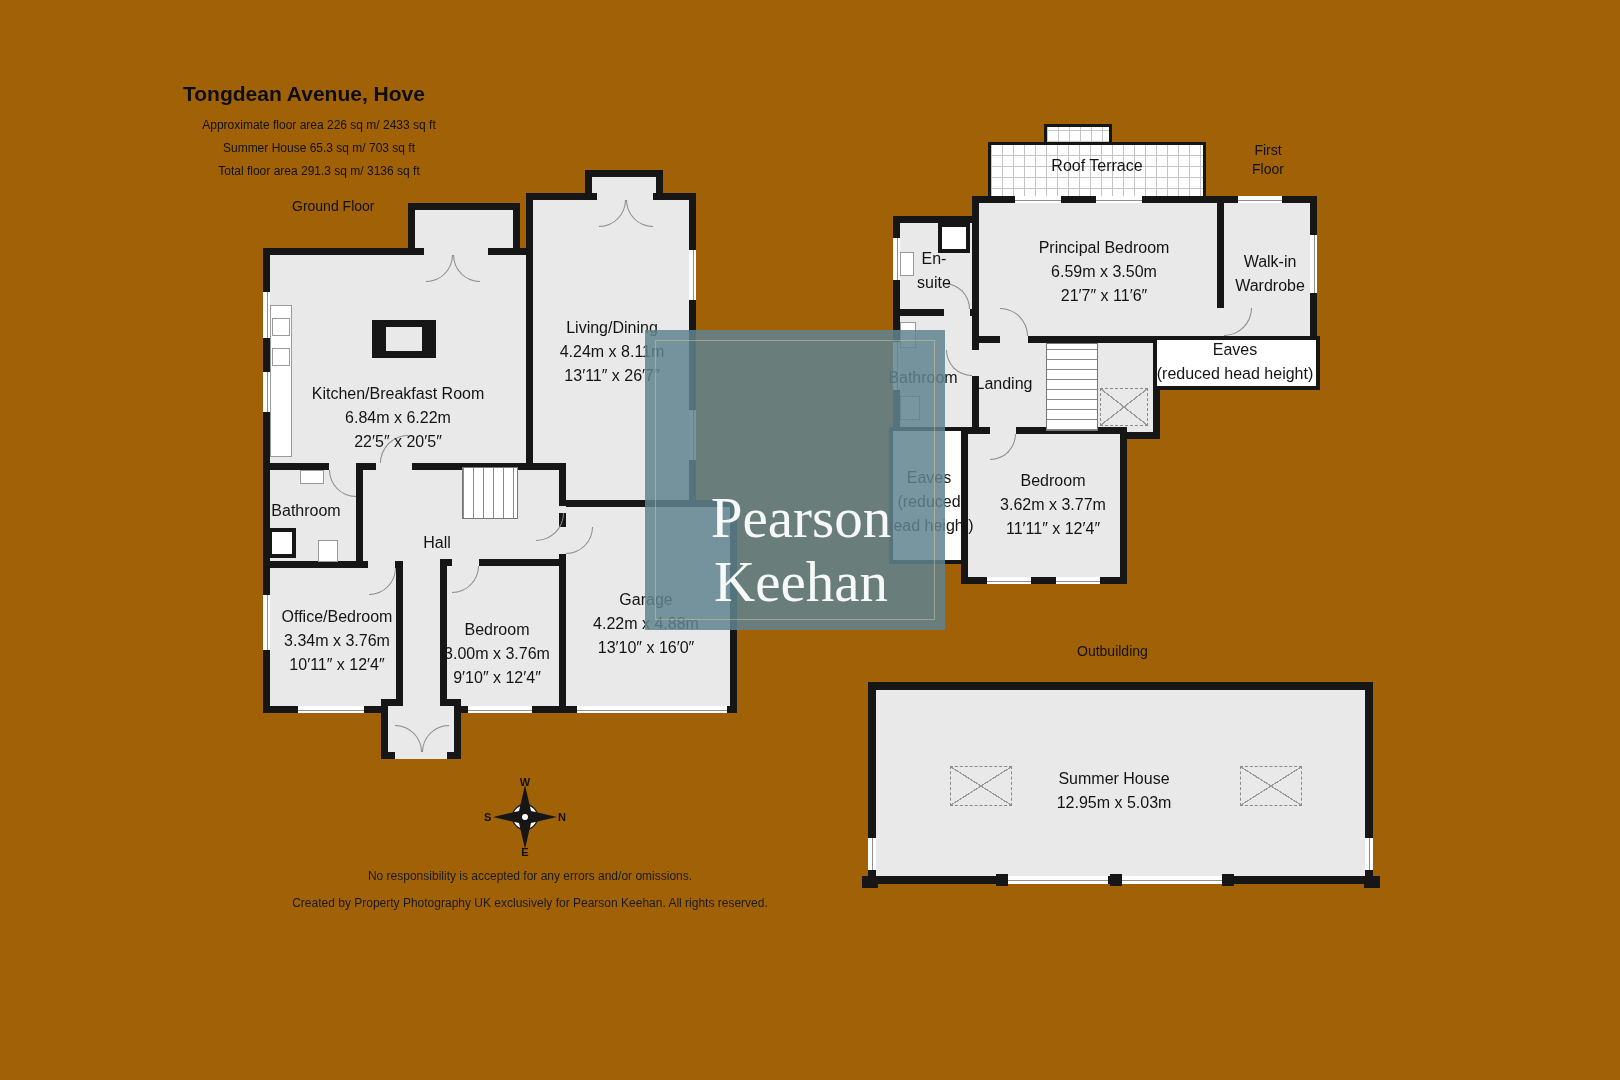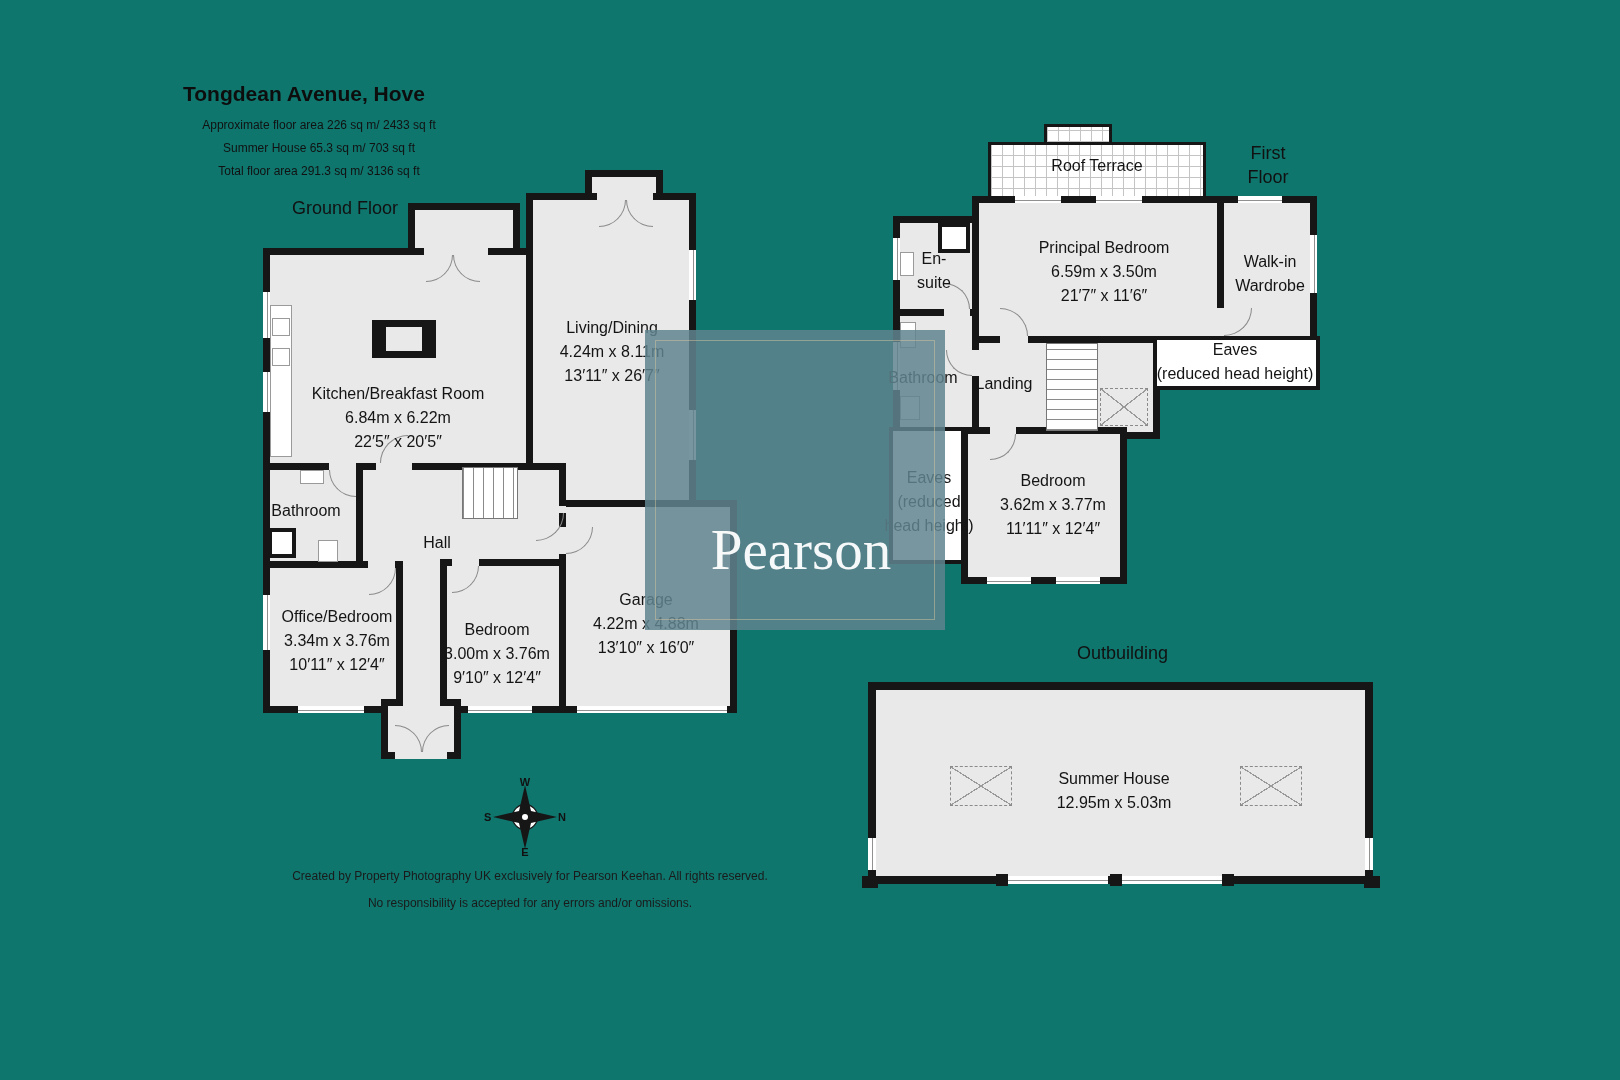--- a/index.html
+++ b/index.html
@@ -1,16 +1,16 @@
 <!DOCTYPE html>
 <html><head>
 <meta charset="utf-8">
 <style>
   html,body{margin:0;padding:0;background:#fff;}
-  .page{position:relative;width:1620px;height:1080px;background:#0f766e;overflow:hidden;
+  .page{position:relative;width:1620px;height:1080px;background:#a16207;overflow:hidden;
         font-family:"Liberation Sans","DejaVu Sans",sans-serif;color:#141414;}
 
   
   .room{position:absolute;box-sizing:border-box;background:#e9e9e9;border:7px solid #161616;z-index:10;}
   .thin{border-width:4px;}
   .whitefill{background:#fff;}
   .gap{position:absolute;background:#e9e9e9;z-index:12;}
   .win{position:absolute;background:#fff;z-index:13;}
   .win-v::after{content:"";position:absolute;top:0;bottom:0;left:50%;width:1px;background:#909090;}
   .win-h::after{content:"";position:absolute;left:0;right:0;top:50%;height:1px;background:#909090;}
@@ -30,21 +30,21 @@
            background-image:linear-gradient(to top right,transparent calc(50% - .6px),#9a9a9a calc(50% - .6px) calc(50% + .6px),transparent calc(50% + .6px)),
                             linear-gradient(to bottom right,transparent calc(50% - .6px),#9a9a9a calc(50% - .6px) calc(50% + .6px),transparent calc(50% + .6px));}
   .grid{position:absolute;box-sizing:border-box;border:3px solid #161616;background-color:#fff;z-index:8;
         background-image:repeating-linear-gradient(0deg,#c4c4c4 0 1px,transparent 1px 11px),
                          repeating-linear-gradient(90deg,#c4c4c4 0 1px,transparent 1px 11px);}
 
   
   .lbl{position:absolute;transform:translate(-50%,-50%);text-align:center;font-size:16px;line-height:1.5;
        color:#141414;white-space:nowrap;z-index:30;}
   .lbl span{display:block;}
-  .floor-title{position:absolute;font-size:18px;color:#111;z-index:30;}
+  .floor-title{position:absolute;font-size:14px;color:#111;z-index:30;}
   .floor-title span{display:block;text-align:center;line-height:1.35;}
   .header{position:absolute;left:183px;top:82px;width:272px;z-index:30;}
   .header .title{font-size:21px;font-weight:bold;color:#0d0d0d;margin:0 0 12px 0;}
   .header .sub{font-size:12px;color:#111;text-align:center;margin:0 0 9px 0;}
   .footer{position:absolute;left:150px;top:869px;width:760px;text-align:center;z-index:30;}
   .footer div{font-size:12px;color:#1a1a1a;margin-bottom:13px;}
 
   
   .watermark{position:absolute;left:645px;top:330px;width:300px;height:300px;z-index:40;
              background:rgba(95,132,142,0.85);display:flex;align-items:center;justify-content:center;}
@@ -258,33 +258,34 @@
   </div>
   <div class="lbl" style="left:1114px;top:791px">
     <span>Summer House</span>
       <span>12.95m x 5.03m</span>
   </div>
 
   <div class="watermark">
     <div class="wm-border"></div>
     <div class="wm-text">
       <span>Pearson</span>
+      <span>Keehan</span>
     </div>
   </div>
 
   <div class="compass">
     <svg width="64" height="64" viewBox="0 0 64 64">
       <circle cx="32" cy="32" r="12.5" fill="#ffffff" stroke="#161616" stroke-width="1.3"></circle>
       <polygon points="32,0 38,26 64,32 38,38 32,64 26,38 0,32 26,26" fill="#161616"></polygon>
       <circle cx="32" cy="32" r="3" fill="#ffffff"></circle>
     </svg>
     <span class="cletter cw">W</span>
     <span class="cletter cn">N</span>
     <span class="cletter ce">E</span>
     <span class="cletter cs">S</span>
   </div>
 
   <div class="footer">
+    <div>No responsibility is accepted for any errors and/or omissions.</div>
     <div>Created by Property Photography UK exclusively for Pearson Keehan. All rights reserved.</div>
-    <div>No responsibility is accepted for any errors and/or omissions.</div>
   </div>
 
 </div>
 
 </body></html>

